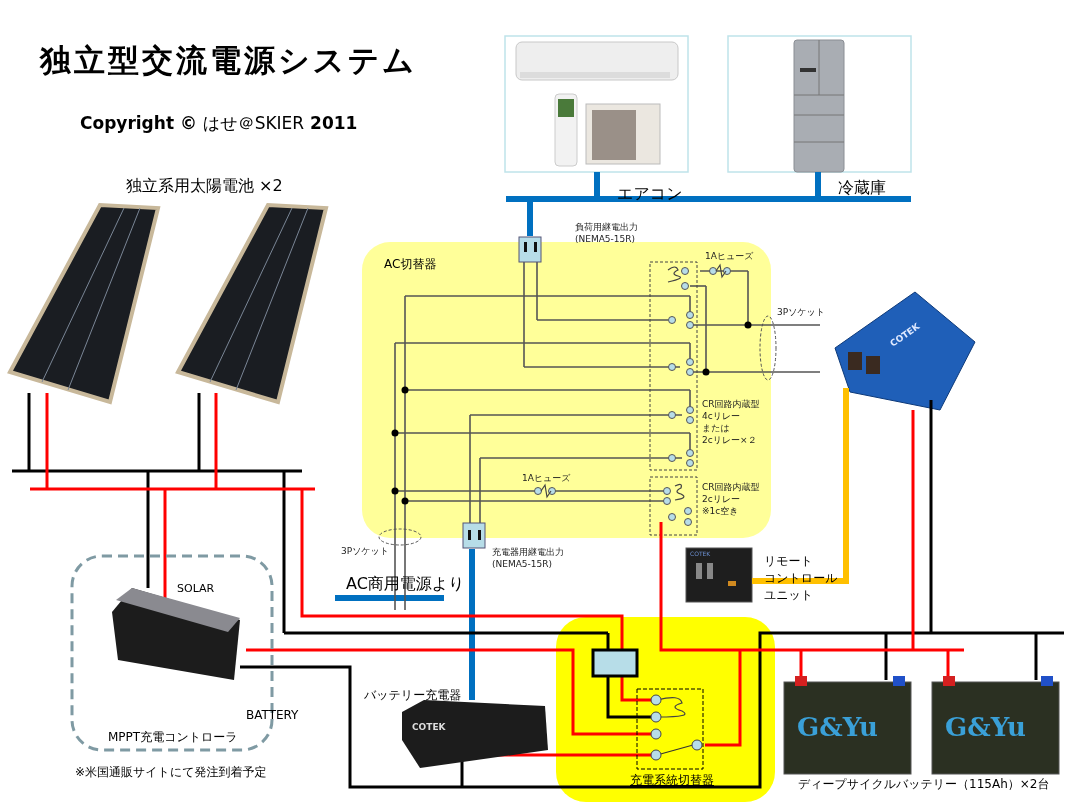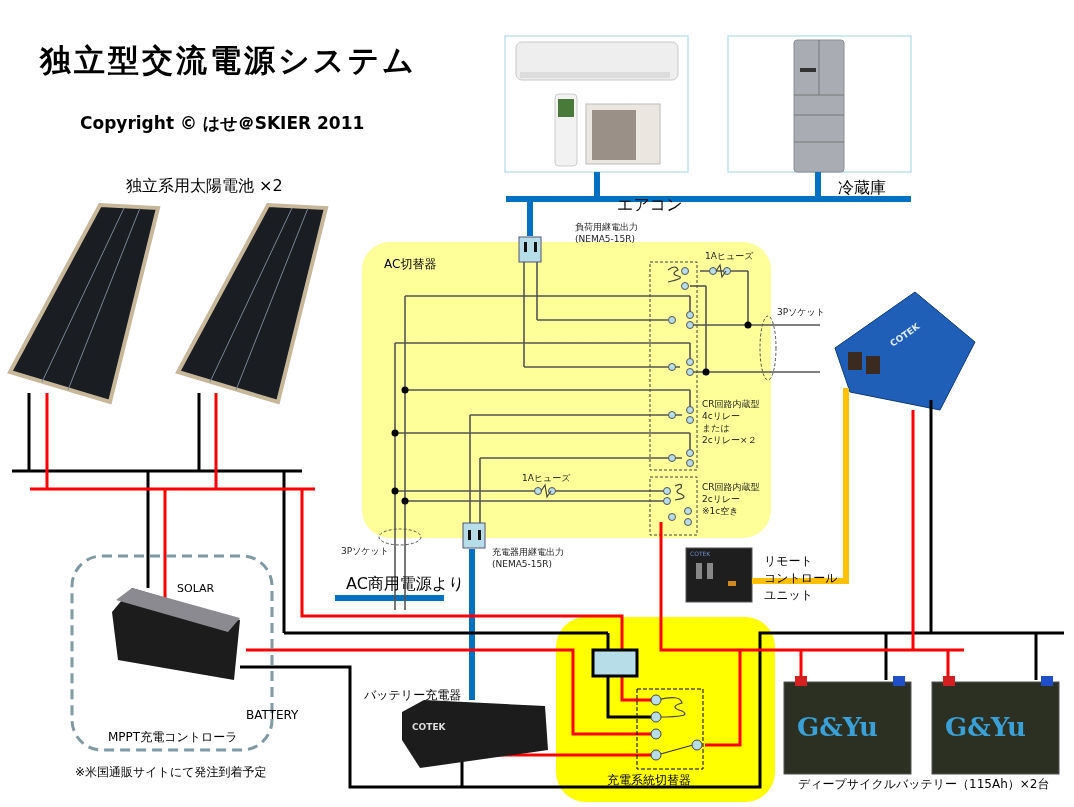--- a/index.html
+++ b/index.html
@@ -1,21 +1,21 @@
 <!DOCTYPE html>
 <html><head>
 <meta charset="utf-8">
 <style>
   html, body { margin: 0; padding: 0; background: #ffffff; }
   body { width: 1074px; height: 807px; position: relative; overflow: hidden;
          font-family: "DejaVu Sans", "Liberation Sans", sans-serif; color: #000; }
   .abs { position: absolute; }
   #title { left: 40px; top: 40px; font-size: 31px; font-weight: bold; letter-spacing: 3px; }
   #copyright { left: 80px; top: 112px; font-size: 17px; font-weight: bold; }
-  #copyright .lt { font-weight: bold; }
+  #copyright .lt { font-weight: normal; }
   .lbl { font-size: 16px; white-space: nowrap; }
   .sm { font-size: 9px; white-space: nowrap; color: #222; line-height: 12px; }
   .lbl12 { font-size: 12px; white-space: nowrap; }
   svg#wiring { position: absolute; left: 0; top: 0; }
 </style>
 </head>
 <body>
 
 <svg id="wiring" width="1074" height="807" viewBox="0 0 1074 807">
 
@@ -233,21 +233,21 @@
 </svg>
 
 <div id="title" class="abs">独立型交流電源システム</div>
 <div id="copyright" class="abs">
   <span>Copyright ©</span>
   <span class="lt">はせ＠SKIER</span>
   <span>2011</span>
 </div>
 <div class="abs lbl" style="left:126px;top:176px;">独立系用太陽電池 ×2</div>
 
-<div class="abs lbl" style="left:617px;top:195px;">エアコン</div>
+<div class="abs lbl" style="left:617px;top:184px;">エアコン</div>
 <div class="abs lbl" style="left:838px;top:178px;">冷蔵庫</div>
 
 <div class="abs lbl12" style="left:384px;top:256px;">AC切替器</div>
 <div class="abs sm" style="left:549px;top:221px;margin-left:26px;">
   <div>負荷用継電出力</div>
   <div>(NEMA5-15R)</div>
 </div>
 <div class="abs sm" style="left:705px;top:250px;">1Aヒューズ</div>
 <div class="abs sm" style="left:777px;top:306px;">3Pソケット</div>
 <div class="abs sm" style="left:702px;top:398px;">
@@ -274,21 +274,21 @@
   <div>コントロール</div>
   <div>ユニット</div>
 </div>
 
 <div class="abs" style="left:177px;top:582px;font-size:11px;">SOLAR</div>
 <div class="abs" style="left:246px;top:708px;font-size:12px;">BATTERY</div>
 <div class="abs lbl12" style="left:108px;top:715px;margin-top:14px;">MPPT充電コントローラ</div>
 <div class="abs lbl12" style="left:75px;top:764px;">※米国通販サイトにて発注到着予定</div>
 
 <div class="abs lbl12" style="left:364px;top:681px;margin-top:6px;">バッテリー充電器</div>
-<div class="abs lbl12" style="left:607px;top:772px;">充電系統切替器</div>
+<div class="abs lbl12" style="left:630px;top:772px;text-decoration:underline;">充電系統切替器</div>
 
 <div class="abs" style="left:797px;top:712px;color:#3aa0d8;font-size:26px;font-weight:bold;font-family:'DejaVu Serif',serif;">G&amp;Yu</div>
 <div class="abs" style="left:945px;top:712px;color:#3aa0d8;font-size:26px;font-weight:bold;font-family:'DejaVu Serif',serif;">G&amp;Yu</div>
 <div class="abs lbl12" style="left:798px;top:776px;">ディープサイクルバッテリー（115Ah）×2台</div>
 
 <div class="abs" style="left:888px;top:330px;color:#dfe9ff;font-size:9px;font-weight:bold;transform:rotate(-35deg);">COTEK</div>
 <div class="abs" style="left:690px;top:550px;color:#6b8fd0;font-size:6px;">COTEK</div>
 <div class="abs" style="left:412px;top:722px;color:#ddd;font-size:9px;font-weight:bold;">COTEK</div>
 
 </body></html>

